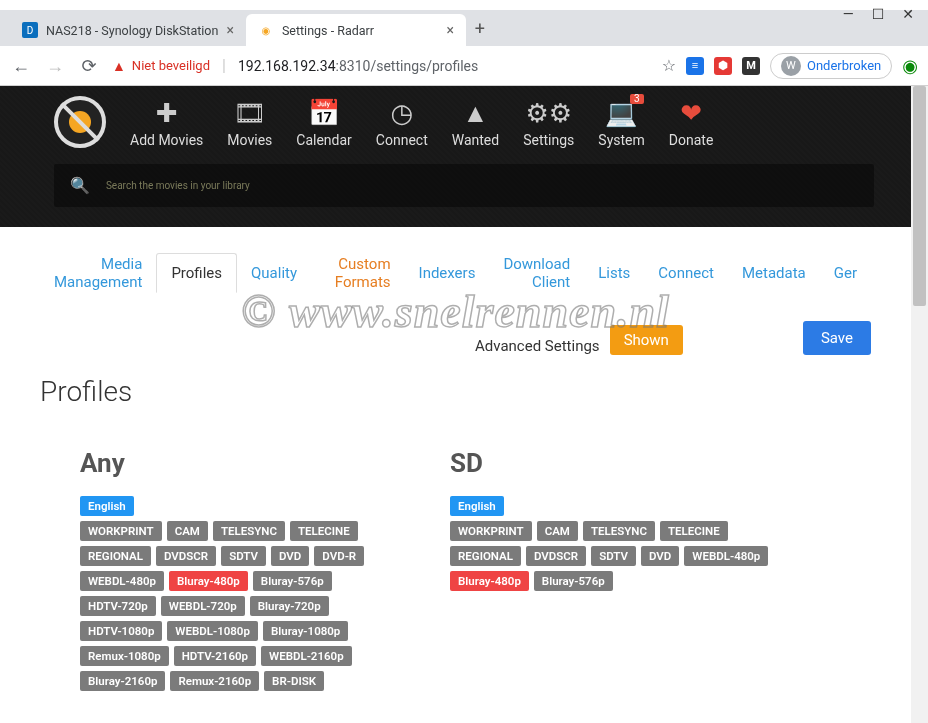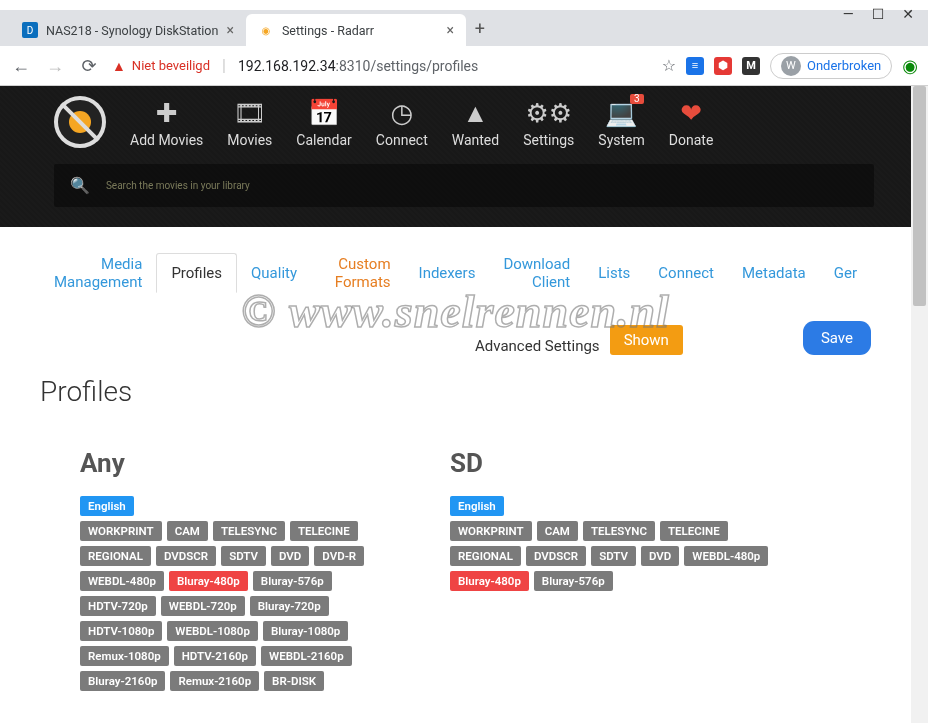--- a/index.html
+++ b/index.html
@@ -56,21 +56,21 @@
 .content { padding: 0 40px 20px; position: relative; margin-right: 17px; }
 .watermark { position: absolute; top: 40px; left: 50%; transform: translateX(-50%); font-size: 46px; font-weight: bold; font-style: italic; color: rgba(0,0,0,0); -webkit-text-stroke: 1.5px rgba(120,120,120,0.6); white-space: nowrap; pointer-events: none; font-family: Georgia, serif; letter-spacing: 1px; }
 
 .subnav { display: flex; gap: 0; margin-top: 18px; align-items: center; text-align: right; }
 .subnav a { padding: 10px 14px; font-size: 15px; color: #3498db; text-decoration: none; }
 .subnav a.active { color: #333; border: 1px solid #ddd; border-bottom: 1px solid #fff; border-radius: 3px 3px 0 0; background: #fff; }
 .subnav a.orange { color: #e67e22; }
 
 .toolbar { display: flex; justify-content: flex-end; align-items: flex-end; gap: 10px; margin-top: 20px; font-size: 15px; color: #333; }
 .btn-shown { background: #f39c12; color: #fff; padding: 6px 14px; border-radius: 3px; }
-.btn-save { background: #2c7be5; color: #fff; padding: 8px 18px; border-radius: 11px; font-size: 15px; }
+.btn-save { background: #2c7be5; color: #fff; padding: 8px 18px; border-radius: 3px; font-size: 15px; }
 
 h1.page-title { font-size: 28px; font-weight: 300; color: #333; margin-top: 20px; }
 
 .cards { display: flex; gap: 50px; margin-top: 40px; padding-left: 40px; }
 .card h2 { font-size: 26px; font-weight: 700; color: #555; margin-bottom: 18px; }
 .tag-row { display: flex; flex-wrap: wrap; gap: 5px; margin-bottom: 5px; max-width: 320px; }
 .tag { background: #7b7b7b; color: #fff; font-size: 11.5px; font-weight: 600; padding: 3px 8px; border-radius: 2px; white-space: nowrap; }
 .tag.lang { background: #2196f3; }
 .tag.cutoff { background: #ef4444; }
 </style>

